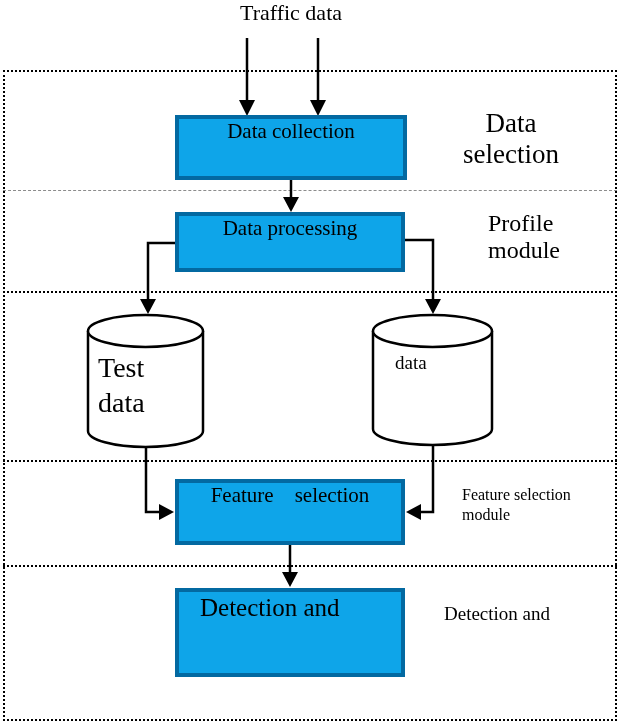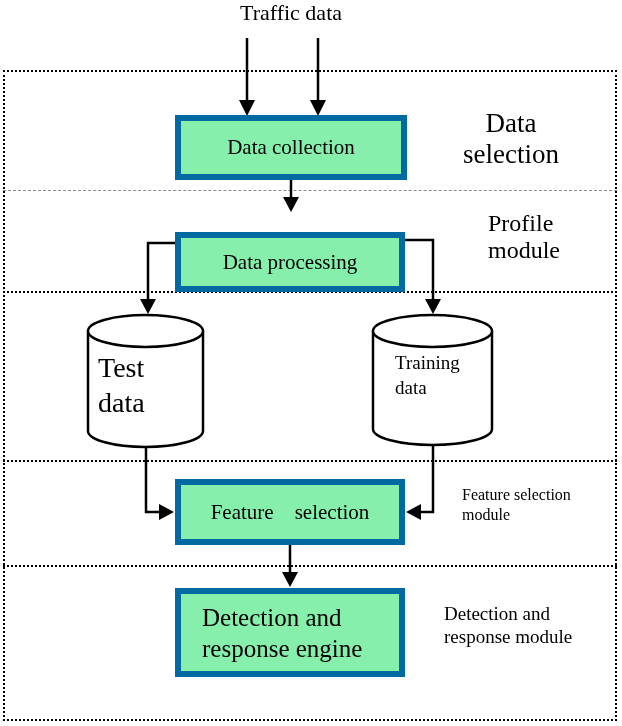--- a/index.html
+++ b/index.html
@@ -38,29 +38,29 @@
   .d4 { top: 565px; border-top: 2px dotted #000000; }
   
   .connectors {
     position: absolute;
     left: 0; top: 0;
   }
   
   .box {
     position: absolute;
     box-sizing: border-box;
-    border: 6px solid #0369a1;
-    background: #86efac;
+    border: 4px solid #0369a1;
+    background: #0ea5e9;
     display: flex;
-    align-items: center;
+    align-items: flex-start;
     justify-content: center;
     font-size: 21px;
   }
   .b-collect    { left: 175px; top: 115px; width: 232px; height: 65px; }
-  .b-process    { left: 175px; top: 212px; width: 230px; height: 60px; margin-top: 20px; }
+  .b-process    { left: 175px; top: 212px; width: 230px; height: 60px; }
   .b-feature    { left: 175px; top: 479px; width: 230px; height: 66px; }
   .b-detect {
     left: 175px; top: 588px; width: 230px; height: 89px;
     justify-content: flex-start;
     padding-left: 21px;
     font-size: 25px; line-height: 31px;
   }
   .pre-gap { white-space: pre; }
   .ln { display: block; font-family: Liberation Serif, serif; }
   
@@ -143,47 +143,44 @@
     <span>Data processing</span>
   </div>
 
   <div class="box b-feature">
     <span class="pre-gap">Feature    selection</span>
   </div>
 
   <div class="box b-detect">
     <span>
       <span class="ln">Detection and</span>
-      <span class="ln">response engine</span>
     </span>
   </div>
 
   <div class="cyl-text t-test">
     <span class="ln">Test</span>
     <span class="ln">data</span>
   </div>
 
   <div class="cyl-text t-training">
-    <span class="ln">Training</span>
     <span class="ln">data</span>
   </div>
 
   <div class="side-label sl-collection">
     <span class="ln">Data</span>
     <span class="ln">selection</span>
   </div>
 
   <div class="side-label sl-profile">
     <span class="ln">Profile</span>
     <span class="ln">module</span>
   </div>
 
   <div class="side-label sl-feature">
     <span class="ln">Feature selection</span>
     <span class="ln">module</span>
   </div>
 
   <div class="side-label sl-detect">
     <span class="ln">Detection and</span>
-    <span class="ln">response module</span>
   </div>
 
 </div>
 
 </body></html>

